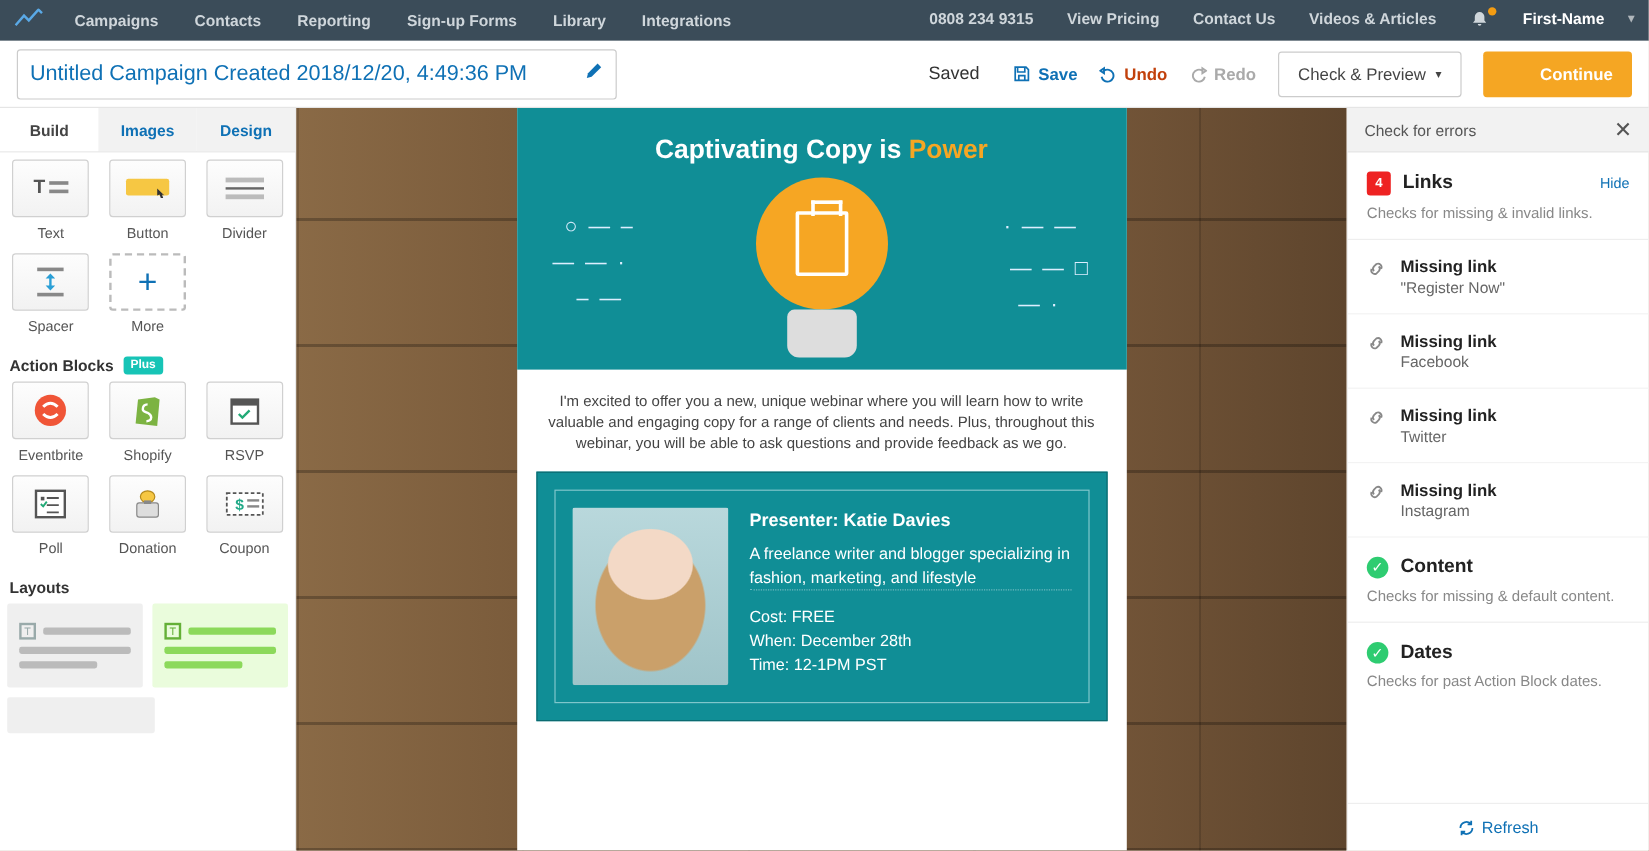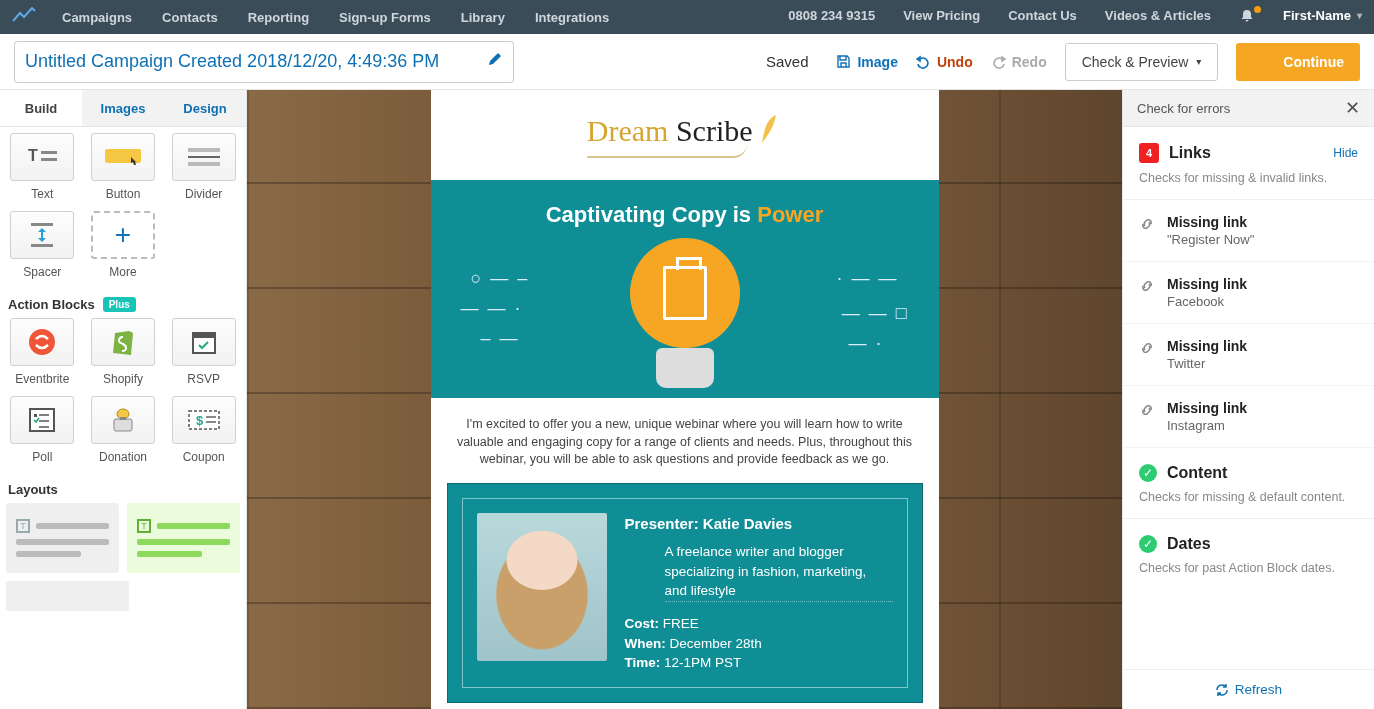--- a/index.html
+++ b/index.html
@@ -8,21 +8,21 @@
 
   
   .topnav { height: 34px; background:#3b4c59; color:#cfd6db; display:flex; align-items:center; padding:0 12px; gap:26px; font-size:13px; }
   .topnav .logo { width:24px; height:20px; }
   .topnav .nav-left { display:flex; gap:30px; }
   .topnav .nav-left a, .topnav .nav-right a { color:#cfd6db; text-decoration:none; font-weight:600; cursor:pointer; }
   .topnav .spacer { flex:1; }
   .topnav .nav-right { display:flex; gap:28px; align-items:flex-start; }
   .topnav .bell { position:relative; }
   .topnav .bell .dot { position:absolute; top:-2px; right:-6px; width:7px; height:7px; background:#f39c12; border-radius:50%; }
-  .topnav .user { display:flex; align-items:center; gap:6px; color:#fff; font-weight:600;}
+  .topnav .user { display:flex; align-items:center; gap:20px; color:#fff; font-weight:600;}
   .topnav .chev { font-size:10px; opacity:.6; }
 
   
   .actionbar { height:56px; border-bottom:1px solid #e5e5e5; display:flex; align-items:center; padding:0 14px; gap:18px; background:#fff;}
   .title-box { width:500px; height:42px; border:1px solid #ccc; border-radius:3px; display:flex; align-items:center; padding:0 10px; justify-content:space-between; color:#0f71b5; font-size:18px; }
   .title-box .pencil { color:#0f71b5; }
   .actionbar .spacer2 { flex:1; }
   .ab-item { display:flex; align-items:center; gap:6px; font-size:14px; cursor:pointer; }
   .ab-saved { color:#333; font-weight:400; margin-right:10px; font-size:15px;}
   .ab-save { color:#0f71b5; font-weight:600; }
@@ -89,22 +89,22 @@
   .presenter-inner { border:1px solid #7fc6cb; padding:14px; display:flex; gap:18px; color:#fff;}
   .avatar {
     width:130px; height:148px; flex-shrink:0; border-radius:2px;
     background:
       radial-gradient(ellipse 60px 50px at 50% 32%, #f3d9c6 0 58%, transparent 60%),
       radial-gradient(ellipse 75px 90px at 50% 55%, #caa06a 0 60%, transparent 62%),
       linear-gradient(#b9d8dc,#9fc4c9);
   }
   .p-info { font-size:13.5px; line-height:1.45; }
   .p-info .ptitle{ font-weight:700; margin-bottom:8px; font-size:15px;}
-  .p-info .pdesc{ margin-bottom:12px; border-bottom:1px dotted rgba(255,255,255,.4); display:inline-block;margin-left:40px;}
-  .p-info .row b{ font-weight:700;}
+  .p-info .pdesc{ margin-bottom:12px; border-bottom:1px dotted rgba(255,255,255,.4); display:inline-block;}
+  .p-info .row b{ font-weight:400;}
   .register-row{ text-align:center; padding:14px 0 30px 0;}
 
   
   .right-pane { width:252px; background:#fff; border-left:1px solid #e5e5e5; display:flex; flex-direction:column;}
   .rp-header { height:37px; background:#f2f2f2; border-bottom:1px solid #e5e5e5; display:flex; align-items:center; justify-content:space-between; padding:0 14px; font-size:13px; color:#555;}
   .rp-header .close{ font-size:18px; color:#555; cursor:pointer; font-weight:300;}
   .rp-section { padding:16px 16px 14px 16px; border-bottom:1px solid #eee;}
   .rp-title-row{ display:flex; align-items:center; gap:10px;}
   .errcount{ width:20px; height:20px; background:#e22; color:#fff; font-size:11px; font-weight:700; display:flex; align-items:center; justify-content:center; border-radius:3px;}
   .rp-title{ font-size:16px; font-weight:700; flex:1; color:#222;}
@@ -161,21 +161,21 @@
           <path d="M2 14l1-4 8-8 3 3-8 8-4 1z" fill="#0f71b5"></path>
         </svg>
     </span>
   </div>
   <div class="spacer2"></div>
   <span class="ab-saved">Saved</span>
   <span class="ab-item ab-save">
     <svg width="15" height="15" viewBox="0 0 15 15">
         <path d="M2 2h9l2 2v9H2z M4 2v4h6V2 M5 9h5v4H5z" fill="none" stroke="#0f71b5" stroke-width="1.4"></path>
       </svg>
-    <span>Image</span>
+    <span>Save</span>
   </span>
   <span class="ab-item ab-undo">
     <svg width="15" height="15" viewBox="0 0 15 15">
         <path d="M4 3v4l-3-2 3-2zM4 5a5 5 0 1 1-2 5" fill="none" stroke="#0f71b5" stroke-width="1.6"></path>
       </svg>
     <span>Undo</span>
   </span>
   <span class="ab-item ab-redo">
     <svg width="15" height="15" viewBox="0 0 15 15">
         <path d="M11 3v4l3-2-3-2zM11 5a5 5 0 1 0 2 5" fill="none" stroke="#aaa" stroke-width="1.6"></path>
@@ -338,29 +338,20 @@
       <div class="layouts-row">
         <div class="layout-tile" style="height:30px"></div>
         <div style="flex:1"></div>
       </div>
     </div>
   </div>
 
   <div class="canvas-area">
     <div class="wood-bg"></div>
     <div class="email">
-      <div class="header-logo">
-        <div style="text-align:center">
-          <span class="ds-logo"><span class="d">Dream </span><span class="s">Scribe</span></span>
-          <svg width="26" height="34" style="vertical-align:-6px">
-              <path d="M20 2 C10 6 8 18 6 30 C12 22 18 14 20 2Z" fill="#f3c14b"></path>
-            </svg>
-          <div class="swoosh"></div>
-        </div>
-      </div>
       <div class="hero">
         <h2><span>Captivating Copy is </span><span class="power">Power</span></h2>
         <div class="bulb-area">
           <span class="wind" style="left:30px;top:40px">○ — –</span>
           <span class="wind" style="left:20px;top:70px">— — ·</span>
           <span class="wind" style="left:40px;top:100px">– —</span>
           <span class="wind" style="right:30px;top:40px">· — —</span>
           <span class="wind" style="right:20px;top:75px">— — □</span>
           <span class="wind" style="right:45px;top:105px">— ·</span>
           <div class="bulb">

